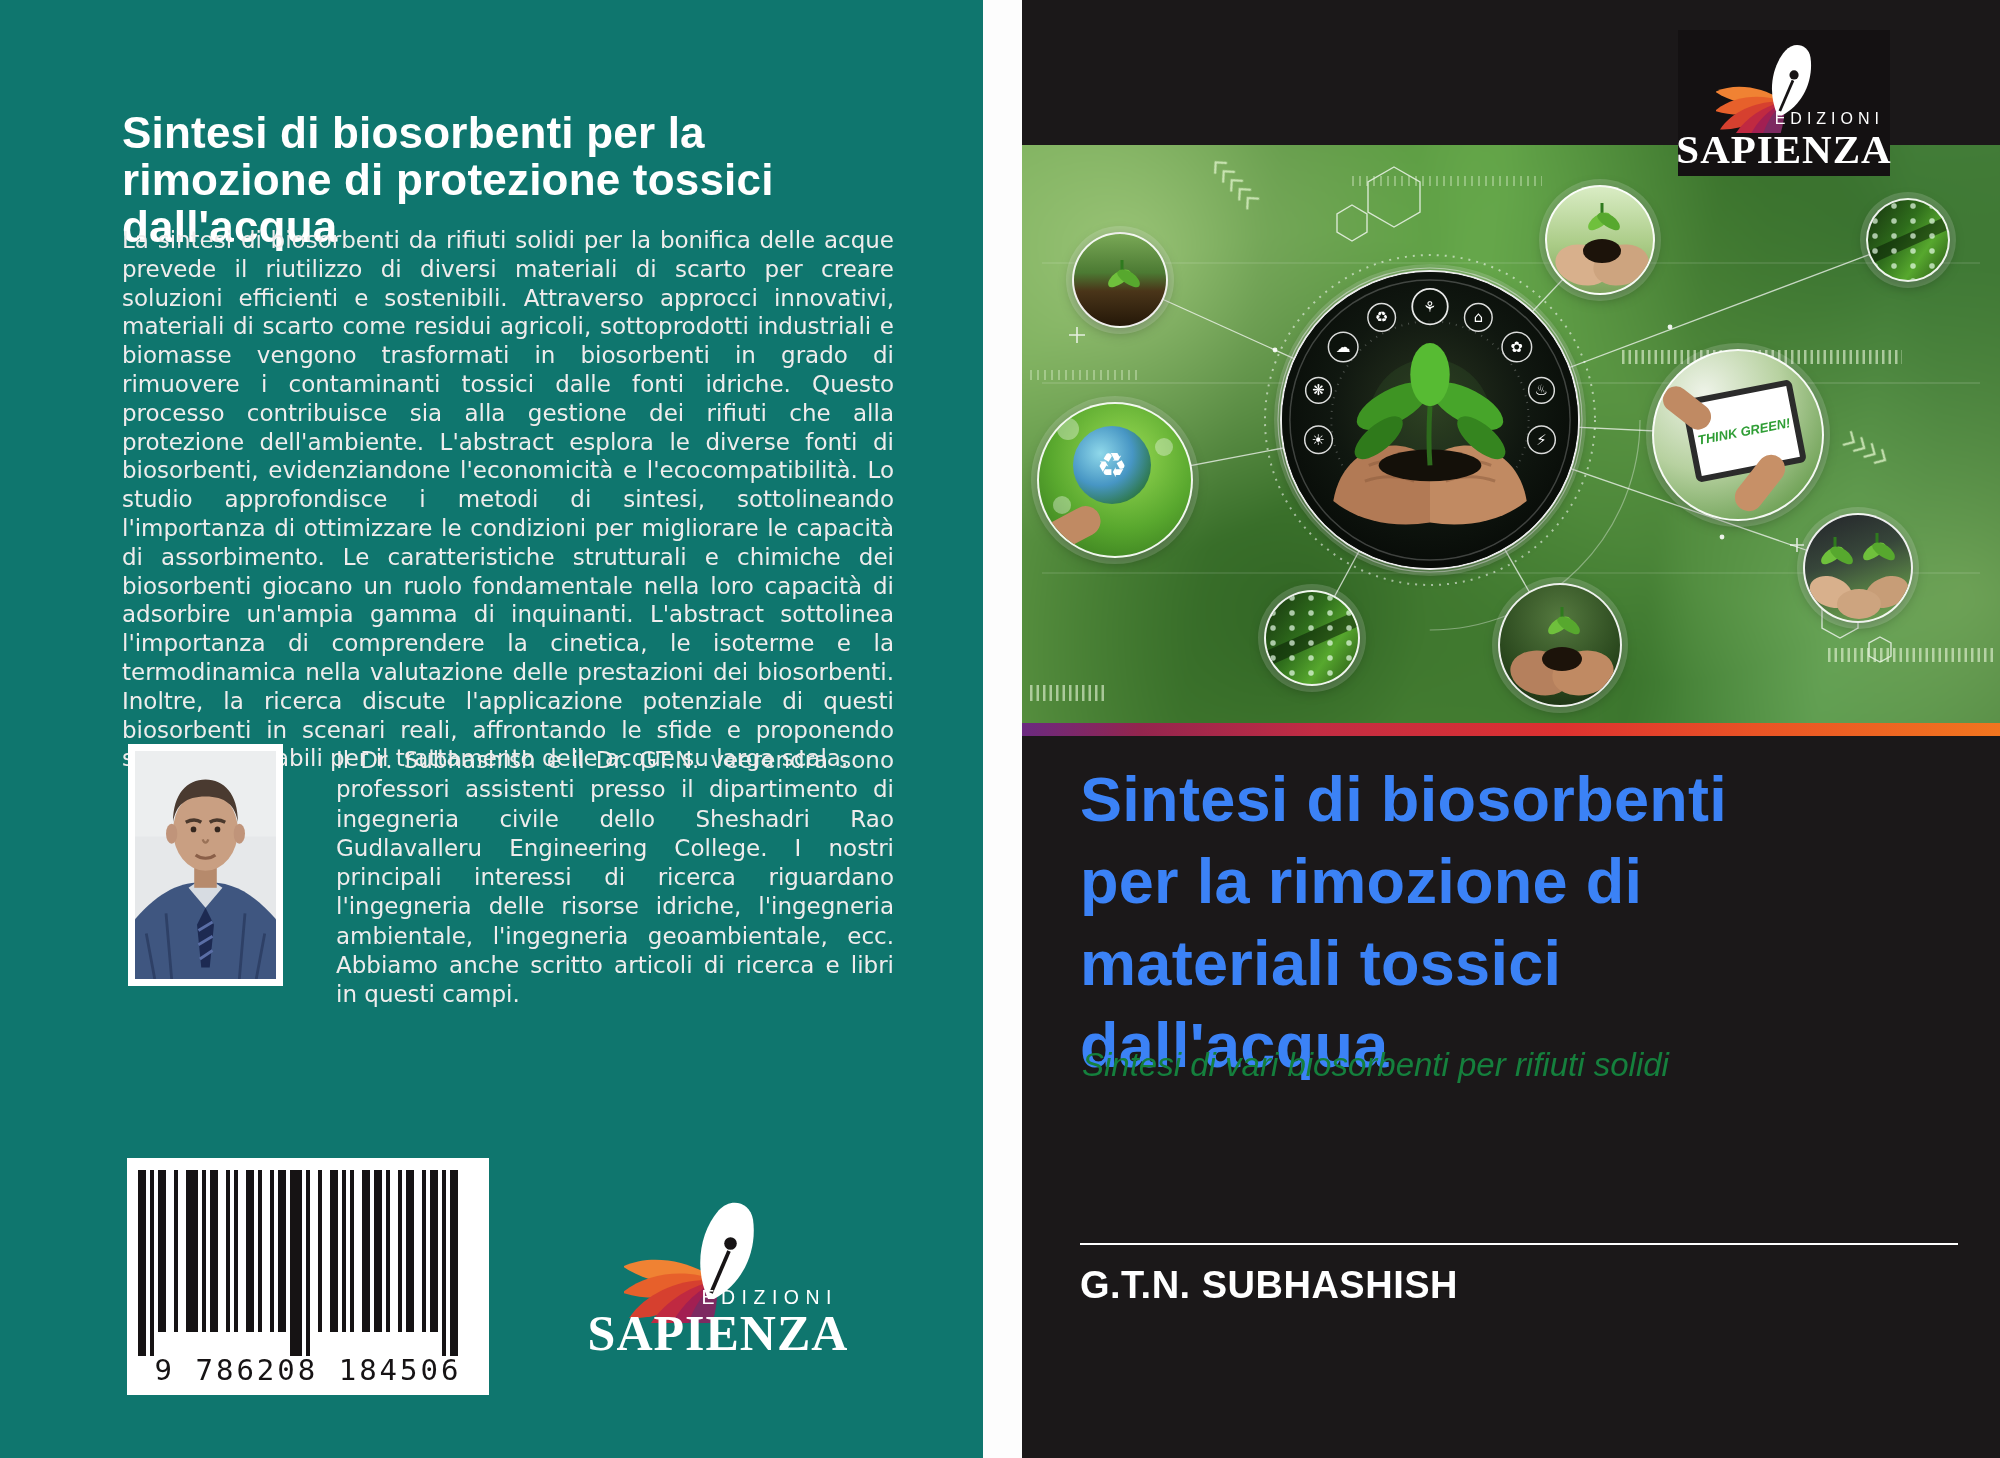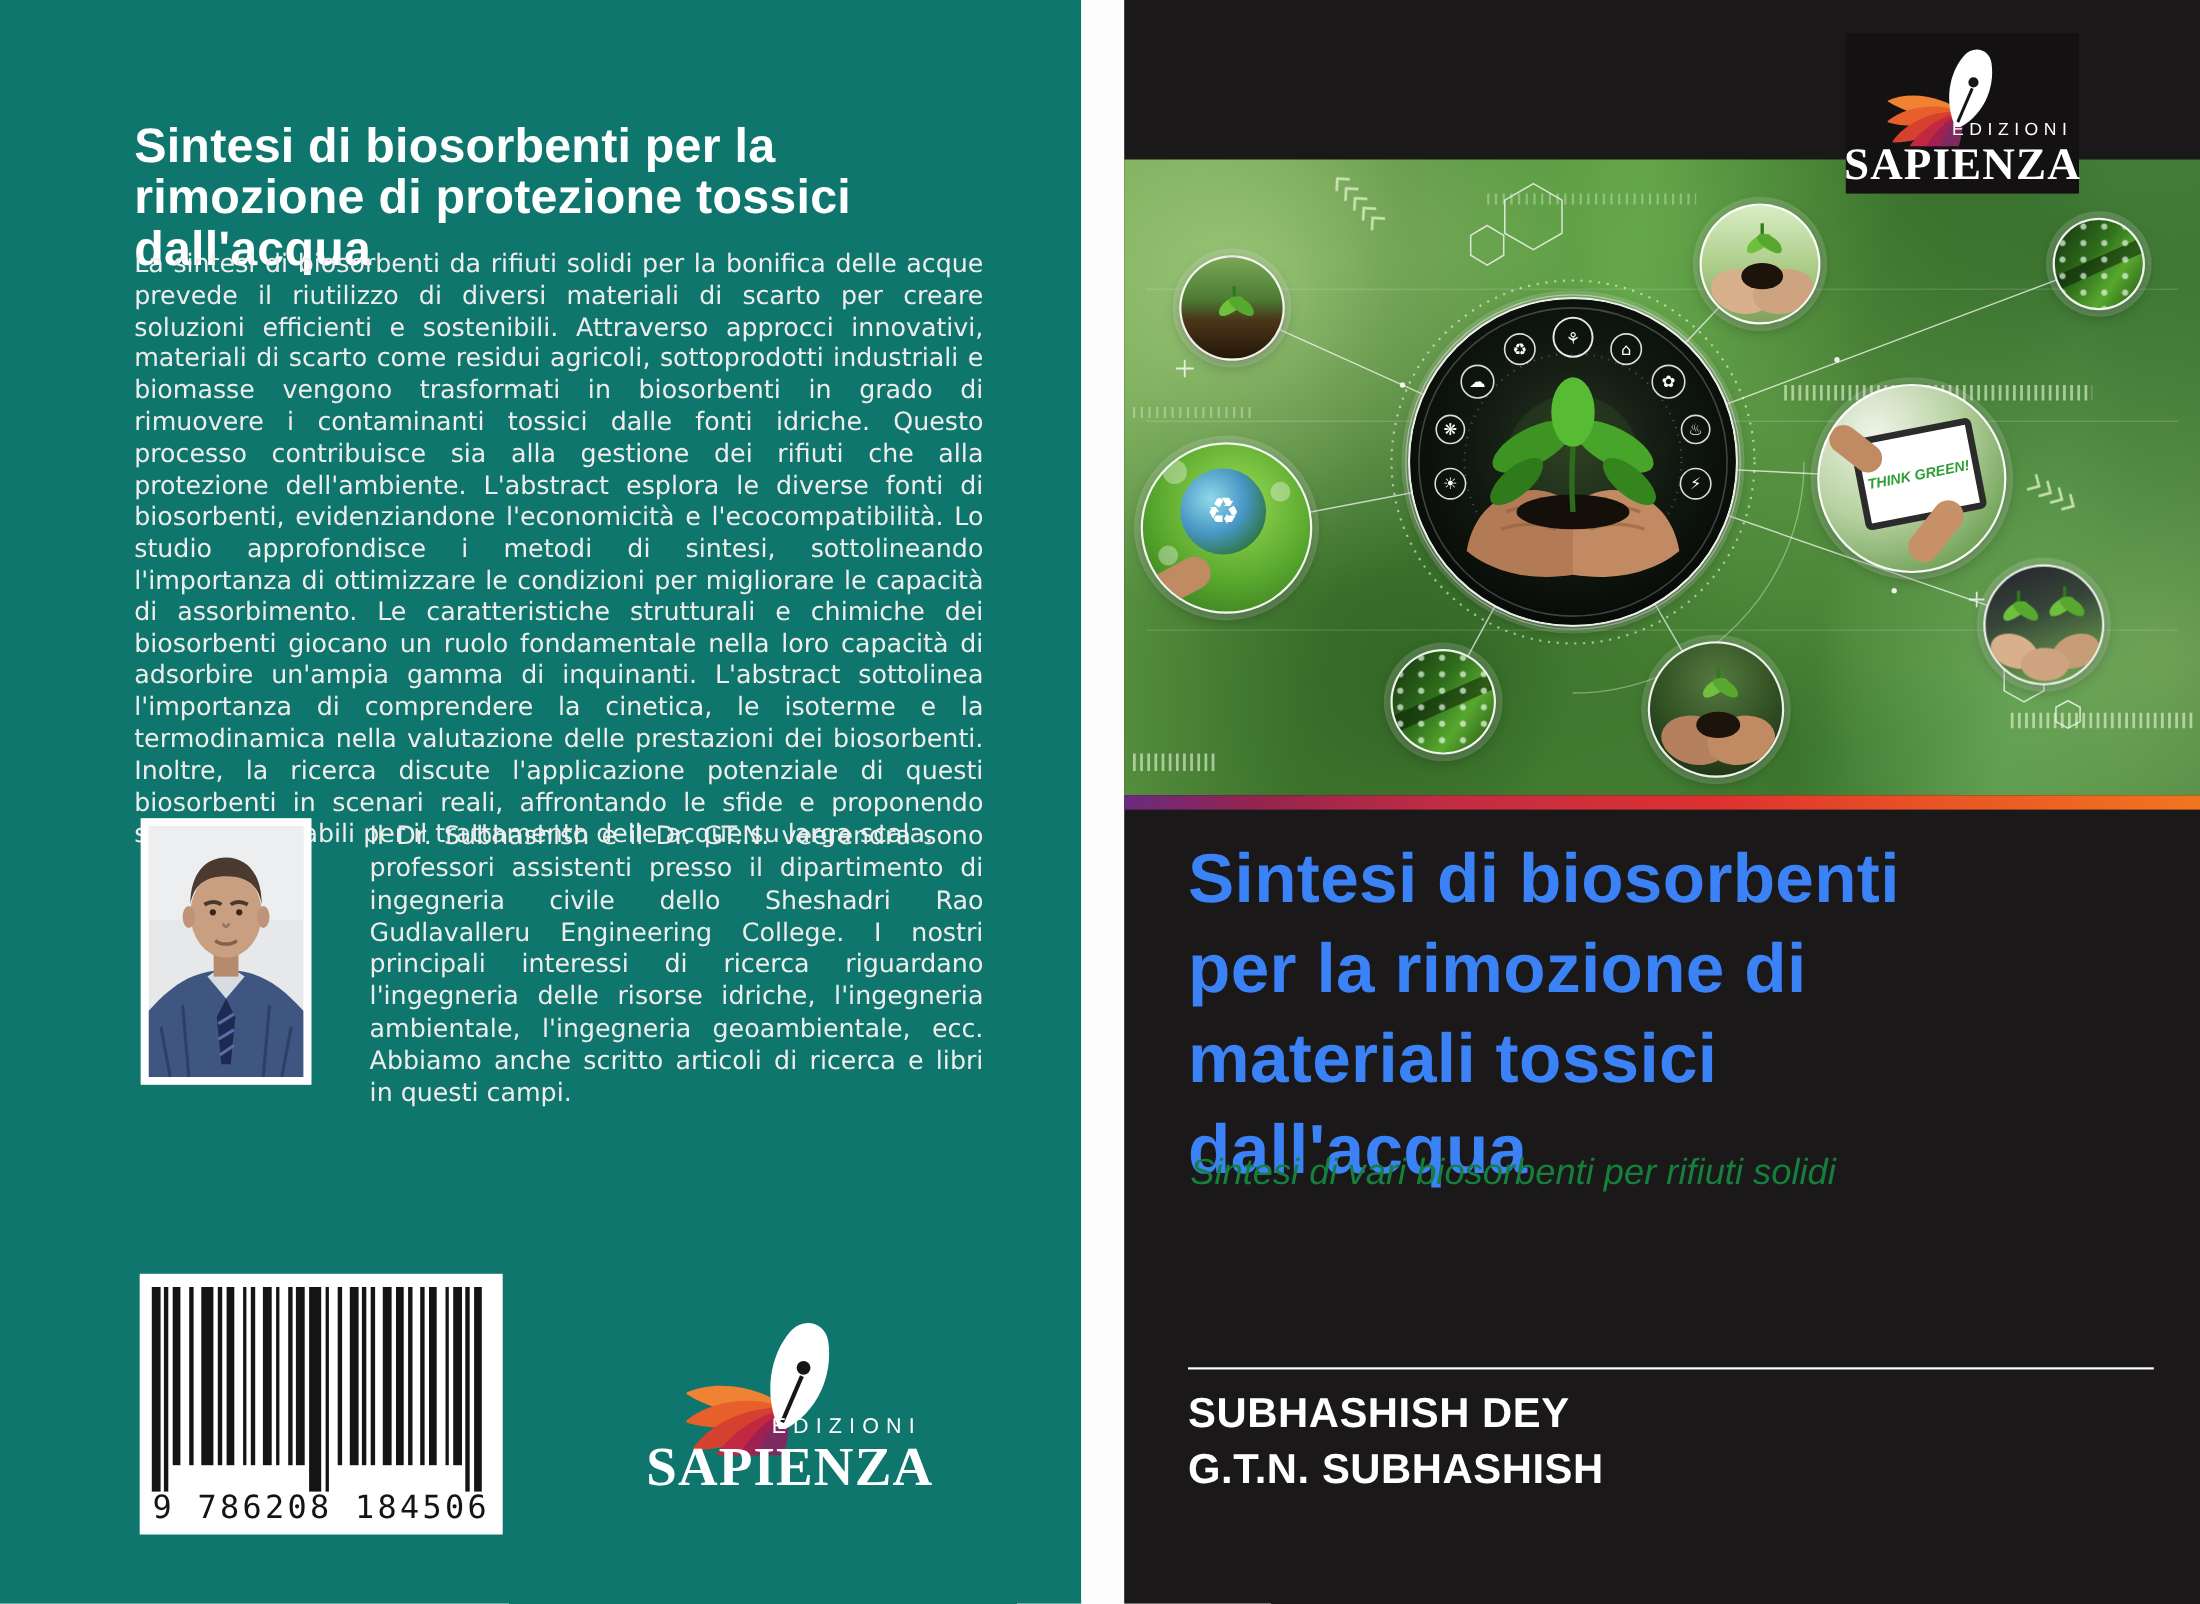--- a/index.html
+++ b/index.html
@@ -13,21 +13,21 @@
       font-family:"Liberation Sans",sans-serif;font-weight:bold;font-size:44px;line-height:47px;letter-spacing:.2px;}
   .back-title span{display:block;}
   .abstract{position:absolute;left:122px;top:226px;width:772px;margin:0;color:#efecec;
       font-size:23px;line-height:28.8px;text-align:justify;}
   .author-photo{position:absolute;left:128px;top:744px;width:155px;height:242px;margin:0;
       background:#fff;padding:0;box-sizing:border-box;border:7px solid #fff;}
   .author-photo svg{display:block;width:100%;height:100%;}
   .bio{position:absolute;left:336px;top:746px;width:558px;margin:0;color:#efecec;
       font-size:23px;line-height:29.3px;text-align:justify;}
   
-  .barcode{position:absolute;left:127px;top:1158px;width:330px;height:237px;background:#fff;}
+  .barcode{position:absolute;left:127px;top:1158px;width:362px;height:237px;background:#fff;}
   .barcode-bars{position:absolute;left:11px;top:12px;right:11px;height:190px;display:flex;align-items:flex-start;}
   .barcode-bars .bar{display:inline-block;height:162px;background:#161314;}
   .barcode-bars .bar.tall{height:186px;}
   .barcode-bars .gap{display:inline-block;height:10px;background:transparent;}
   .barcode-digits{position:absolute;bottom:8px;left:0;width:100%;text-align:center;
       font-family:"DejaVu Sans Mono",monospace;font-size:29px;letter-spacing:3px;color:#161314;}
   
   .logo{position:absolute;}
   .logo .logo-art{position:absolute;display:block;}
   .logo .edizioni{position:absolute;color:#fff;font-family:"Liberation Sans",sans-serif;font-weight:500;}
@@ -437,16 +437,15 @@
   <h2 class="front-title">
     <span>Sintesi di biosorbenti</span>
     <span>per la rimozione di</span>
     <span>materiali tossici</span>
     <span>dall'acqua</span>
   </h2>
   <p class="front-subtitle">Sintesi di vari biosorbenti per rifiuti solidi</p>
 
   <div class="author-rule"></div>
   <div class="authors">
-    <div>SUBHASHISH DEY</div>
     <div>G.T.N. SUBHASHISH</div>
   </div>
 </section>
 
 </body></html>

